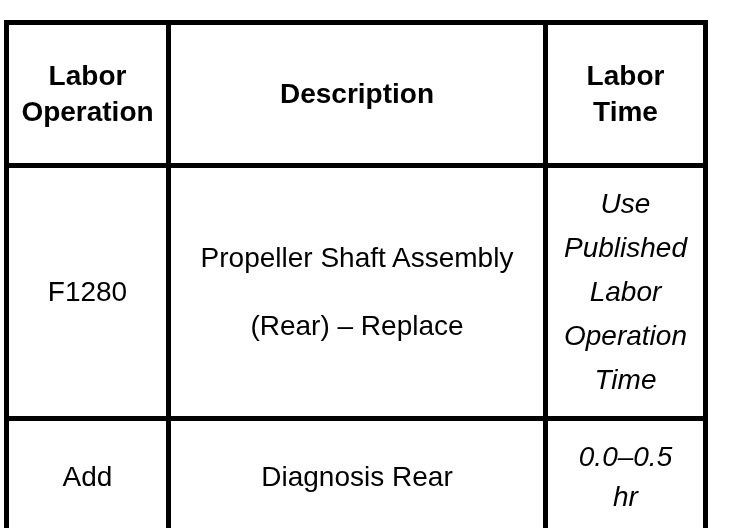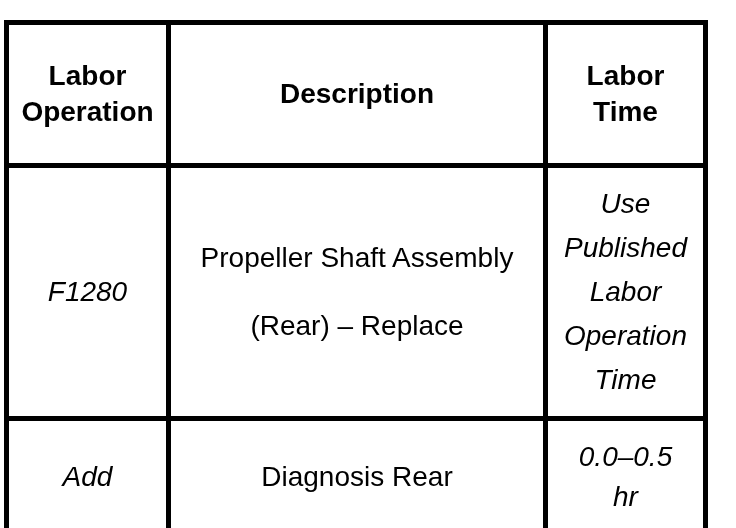--- a/index.html
+++ b/index.html
@@ -42,21 +42,21 @@
       font-size: 28px;
       overflow: hidden;
     }
     .labor-table th {
       font-weight: bold;
       line-height: 36px;
     }
     tr.header-row { height: 143px; }
     tr.row-1 { height: 253px; }
     tr.row-2 { height: 117px; }
-    td.col-op   { line-height: 40px; font-style: italic; }
+    td.col-op   { line-height: 40px; }
     td.col-desc { line-height: 68px; }
     td.col-time { line-height: 44px; font-style: italic; }
     tr.row-2 td.col-time { line-height: 40px; }
   </style>
 </head>
 <body>
 
 <div class="page">
   <table class="labor-table">
     <colgroup>

